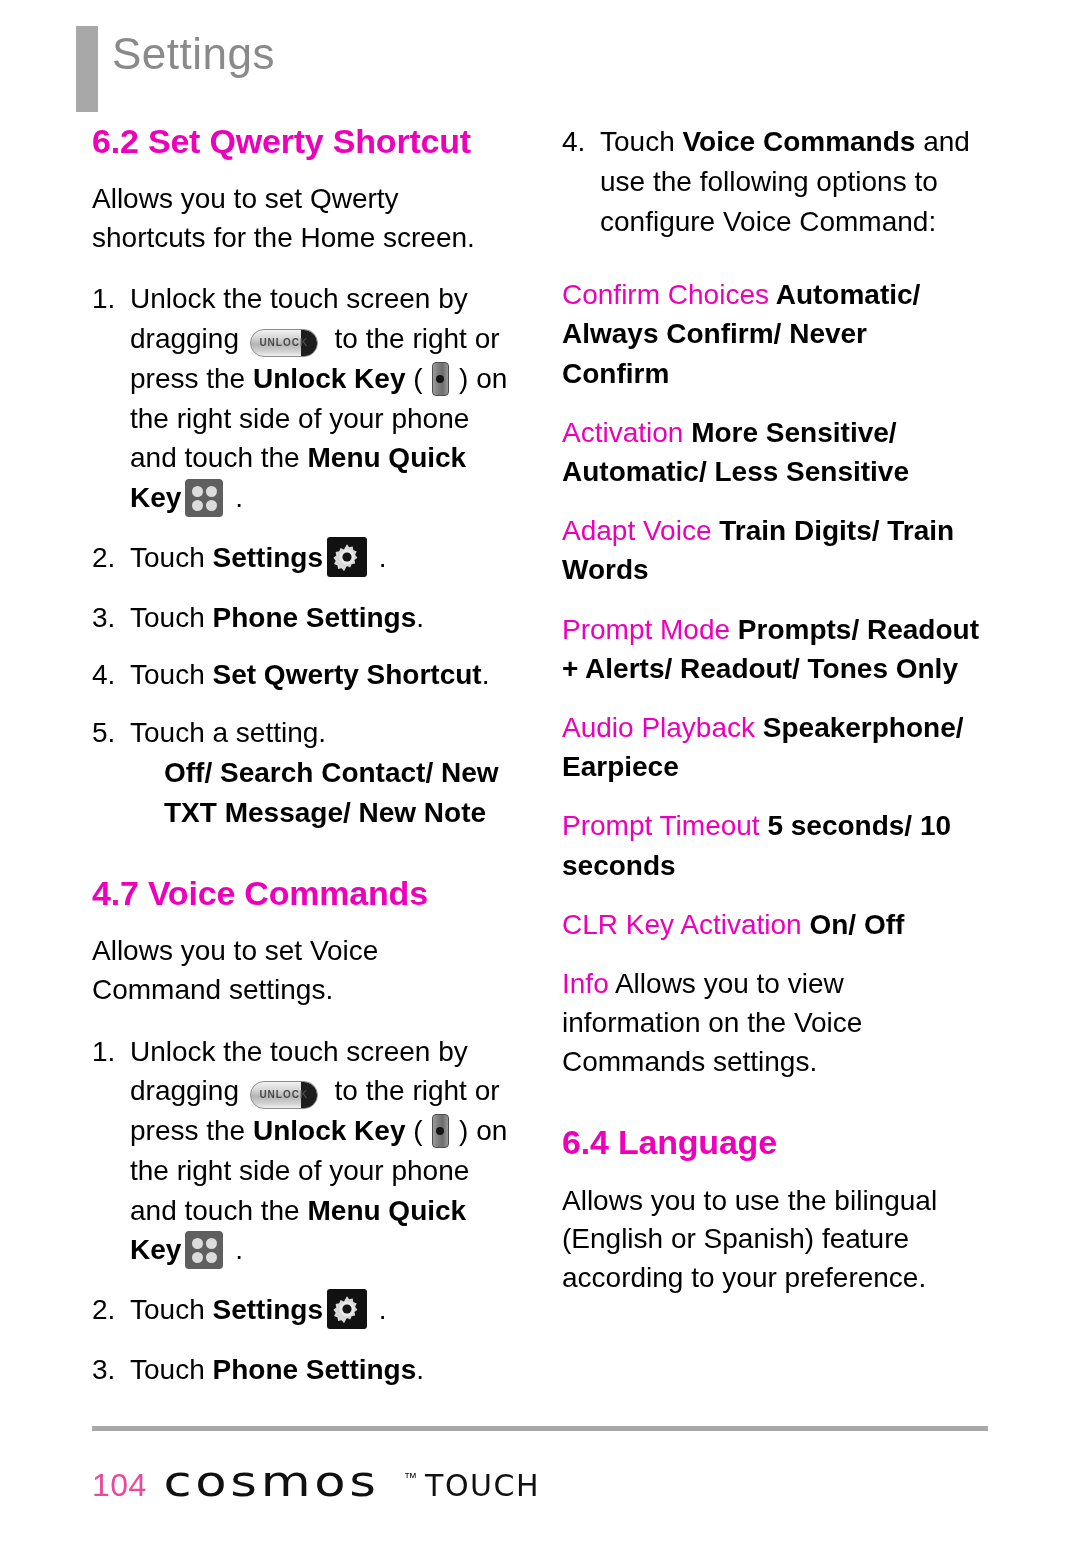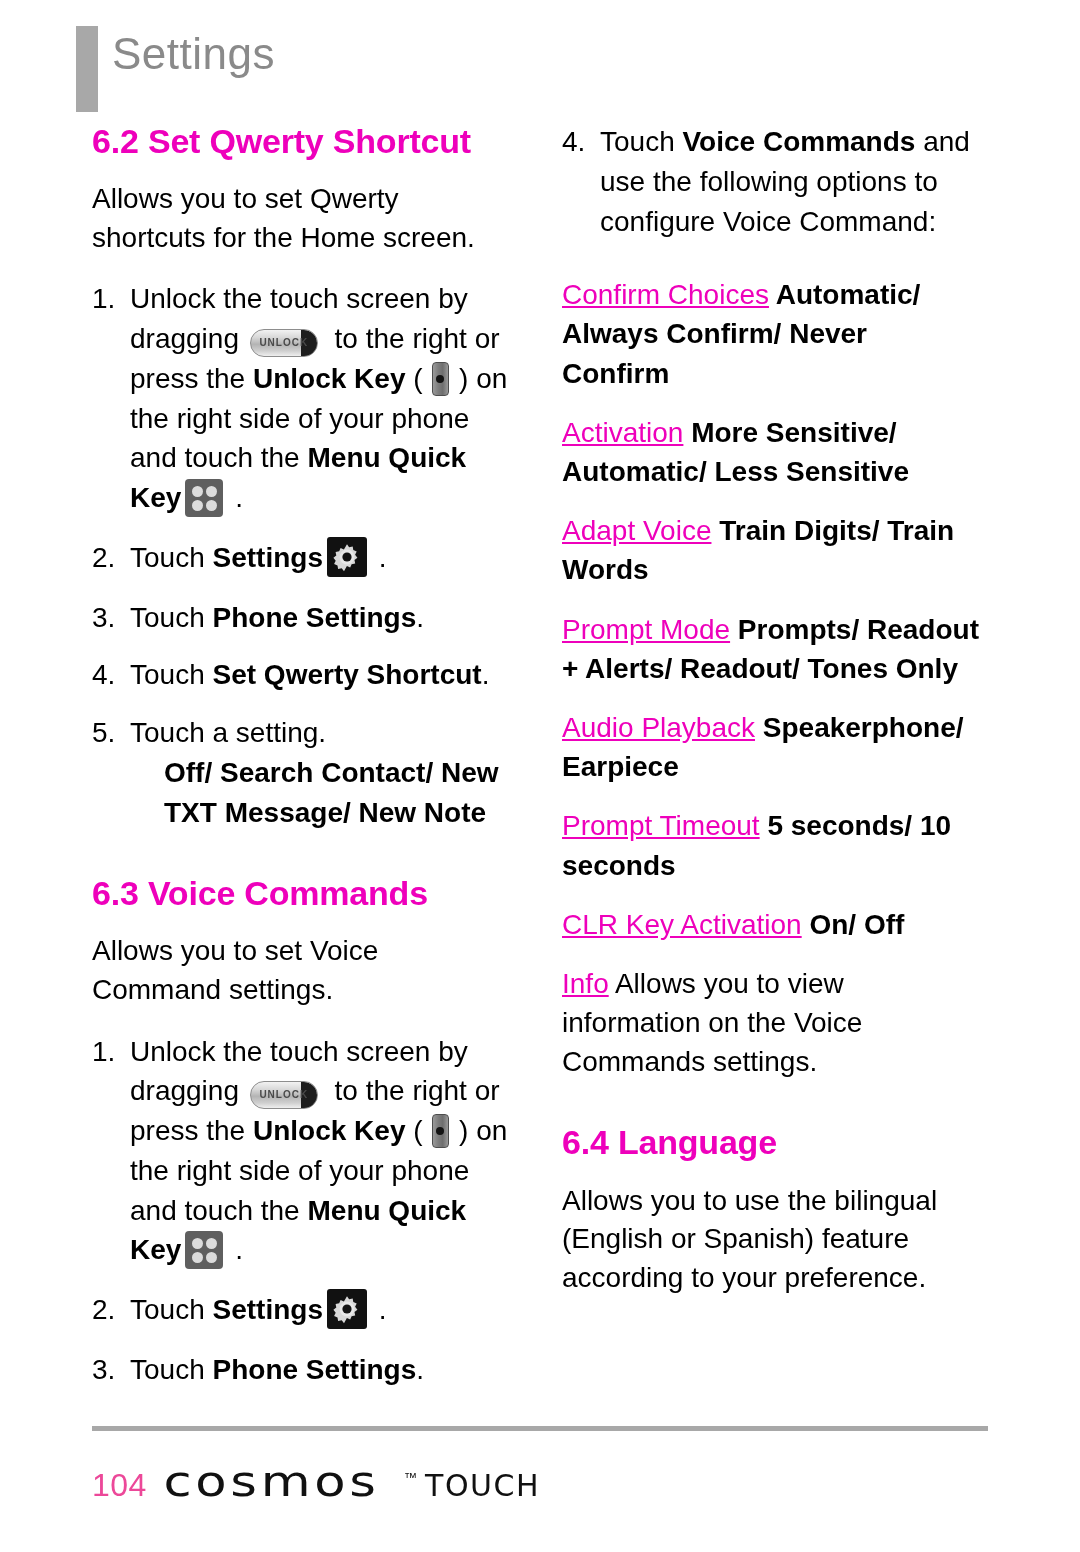--- a/index.html
+++ b/index.html
@@ -95,21 +95,20 @@
 
   
   .option {
     font-size: 28px;
     line-height: 1.40;
     margin-bottom: 20px;
   }
   .option .label {
     color: #ee00bb;
     font-weight: 400;
-    text-decoration: underline;
   }
   .option .value { font-weight: 700; }
   .option .value-normal { font-weight: 400; }
 
   
   .ico {
     display: inline-block;
     vertical-align: middle;
     position: relative;
   }
@@ -318,21 +317,21 @@
       <span class="num">4.</span><span>Touch </span><b>Set Qwerty Shortcut</b><span>.</span>
     </div>
 
     <div class="step">
       <span class="num">5.</span><span>Touch a setting.</span>
       <div style="margin-left:34px; font-weight:700;">Off/ Search Contact/ New TXT Message/ New Note</div>
     </div>
 
     <div class="spacer-md"></div>
 
-    <h2 class="section-heading">6.3 Voice Commands</h2>
+    <h2 class="section-heading">4.7 Voice Commands</h2>
     <p class="intro">Allows you to set Voice Command settings.</p>
 
     <div class="step">
       <span class="num">1.</span><span>Unlock the touch screen by dragging </span><span class="ico icon-unlock"><span class="pill">
             <span class="cap"></span>
           </span><span class="txt">UNLOCK</span></span><span> to the right or press the </span><b>Unlock Key</b><span> ( </span><span class="ico icon-unlock-key"><span class="body"></span><span class="dot"></span></span><span> ) on the right side of your phone and touch the </span><b>Menu Quick Key</b><span class="ico icon-menu-quick"><span class="sq"></span><span class="d d1"></span><span class="d d2"></span><span class="d d3"></span><span class="d d4"></span></span><span> .</span>
     </div>
 
     <div class="step">
       <span class="num">2.</span><span>Touch </span><b>Settings</b><span class="ico icon-settings"><span class="bg"></span>

